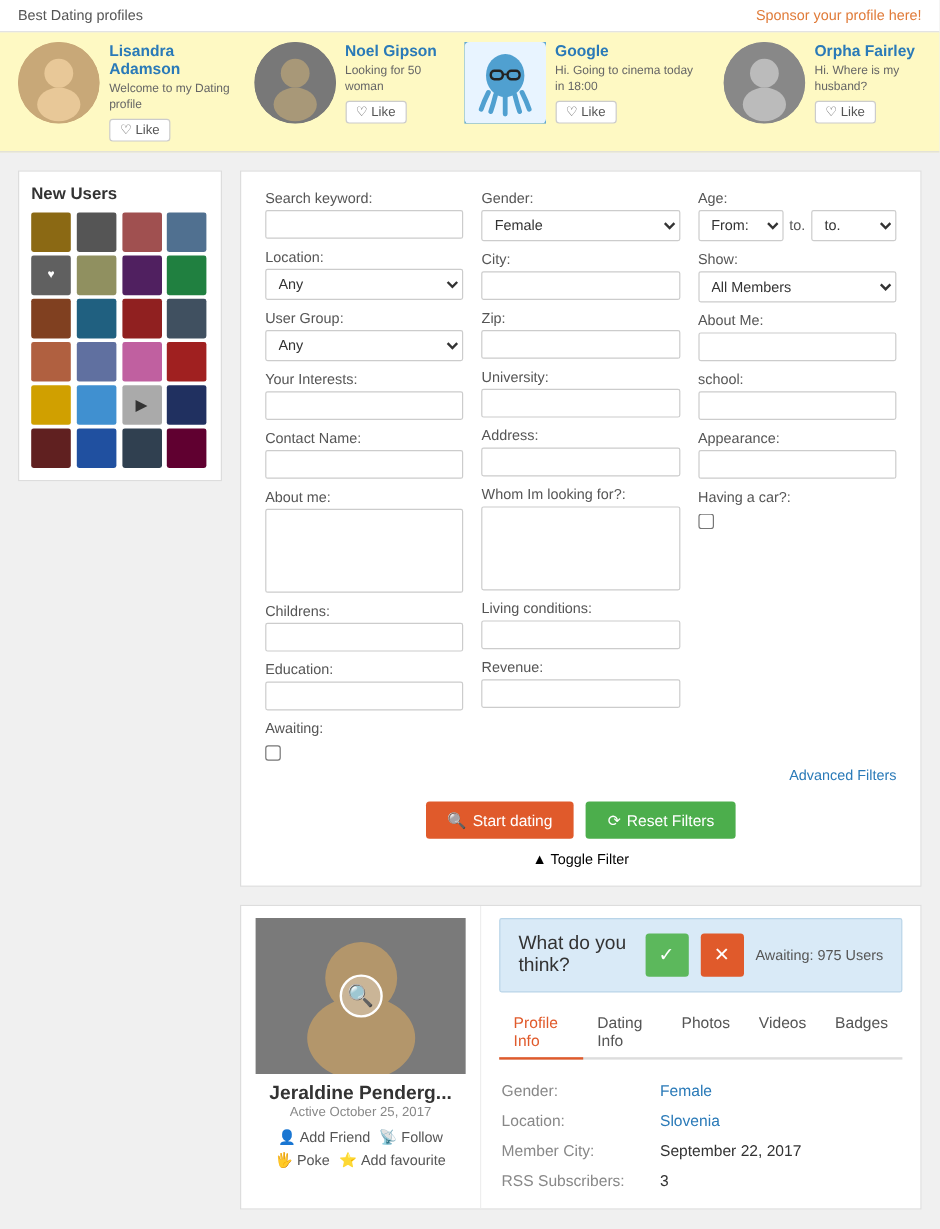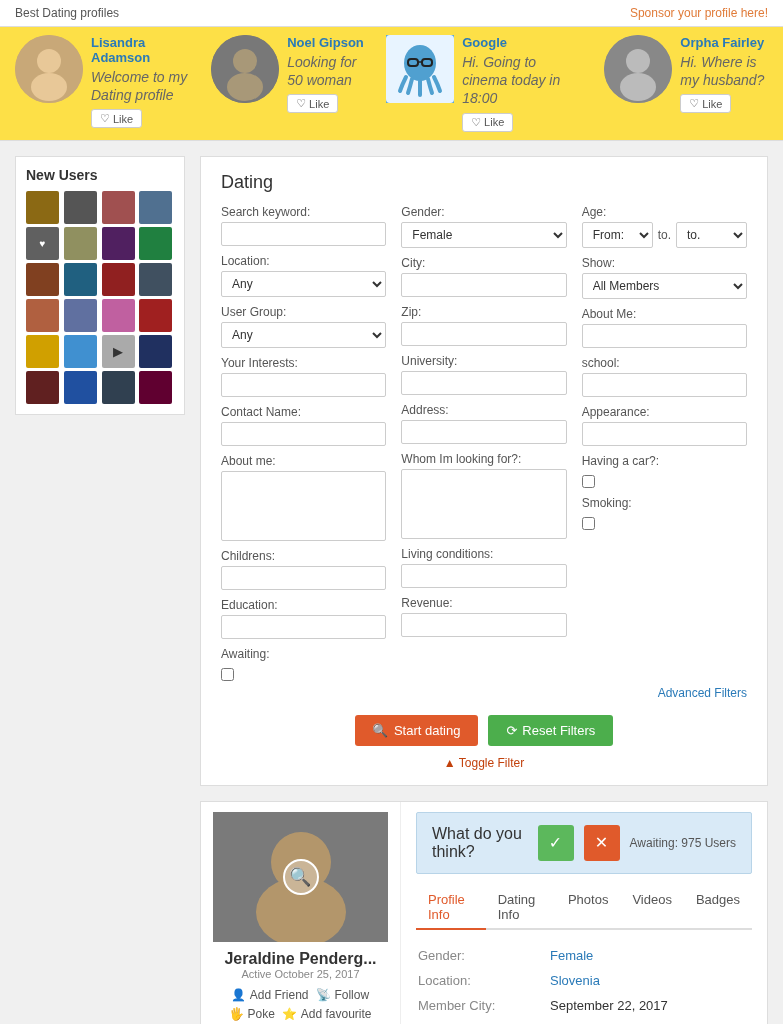--- a/index.html
+++ b/index.html
@@ -13,36 +13,36 @@
       display: flex;
       justify-content: space-between;
       align-items: center;
       font-size: 12px;
       color: #555;
     }
     .top-bar a { color: #e07b39; text-decoration: none; font-size: 12px; }
 
     
     .featured-profiles {
-      background: #fde047;
+      background: #fef9c3;
       border-bottom: 1px solid #ddd;
       padding: 8px 15px;
       display: flex;
       gap: 20px;
       align-items: flex-start;
     }
     .featured-profile {
       display: flex;
       align-items: flex-start;
       gap: 8px;
       min-width: 155px;
     }
     .featured-info { flex: 1; }
     .featured-name { color: #2a7ab8; font-weight: bold; font-size: 13px; margin-bottom: 3px; }
-    .featured-desc { font-size: 14px; color: #666; margin-bottom: 5px; line-height: 1.3; font-style: italic; }
+    .featured-desc { font-size: 10px; color: #666; margin-bottom: 5px; line-height: 1.3; }
     .like-btn {
       border: 1px solid #ccc;
       background: #fff;
       border-radius: 3px;
       padding: 2px 8px;
       font-size: 11px;
       cursor: pointer;
       display: inline-flex;
       align-items: center;
       gap: 3px;
@@ -161,21 +161,21 @@
       padding: 8px 18px;
       border-radius: 3px;
       cursor: pointer;
       font-size: 13px;
       display: flex;
       align-items: center;
       gap: 5px;
     }
     .toggle-filter {
       font-size: 12px;
-      color: #c2410c;
+      color: #000000;
       cursor: pointer;
       text-decoration: none;
     }
     .advanced-filters {
       text-align: right;
       font-size: 12px;
       color: #2a7ab8;
       cursor: pointer;
       margin-top: 5px;
     }
@@ -496,21 +496,20 @@
       <div class="user-thumb" style="background:#602020;"></div>
       <div class="user-thumb" style="background:#2050a0;"></div>
       <div class="user-thumb" style="background:#304050;"></div>
       <div class="user-thumb" style="background:#600030;"></div>
     </div>
   </div>
 
   <div class="content-area">
 
     <div class="dating-card">
-      <div class="dating-title">Dating</div>
 
       <div class="form-grid">
 
         <div>
           <div class="form-field">
             <label>Search keyword:</label>
             <input type="text" style="">
           </div>
           <div class="form-field" style="margin-top:8px;">
             <label>Location:</label>
@@ -625,26 +624,20 @@
           <div class="form-field" style="margin-top:8px;">
             <label>school:</label>
             <input type="text" style="">
           </div>
           <div class="form-field" style="margin-top:8px;">
             <label>Appearance:</label>
             <input type="text" style="">
           </div>
           <div class="form-field" style="margin-top:8px;">
             <label>Having a car?:</label>
-            <div class="checkbox-field">
-              <input type="checkbox" style="">
-            </div>
-          </div>
-          <div class="form-field" style="margin-top:8px;">
-            <label>Smoking:</label>
             <div class="checkbox-field">
               <input type="checkbox" style="">
             </div>
           </div>
         </div>
 
       </div>
 
       <div class="advanced-filters">Advanced Filters</div>
 

